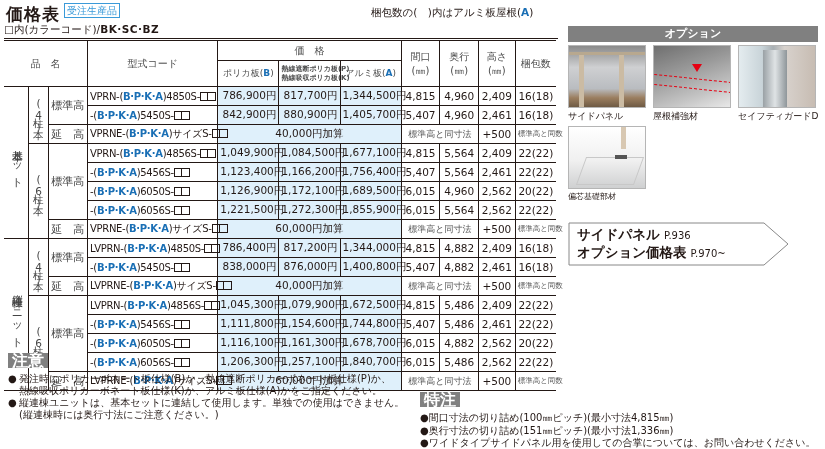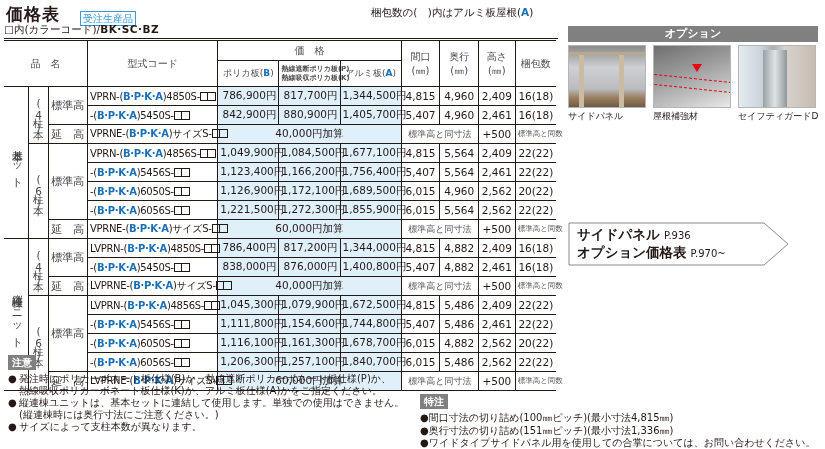--- a/index.html
+++ b/index.html
@@ -1,19 +1,19 @@
 <!DOCTYPE html>
 <html><head>
 <meta charset="utf-8">
 <style>
   * { box-sizing: border-box; margin: 0; padding: 0; }
   html, body { width: 825px; height: 449px; background: #ffffff; overflow: hidden; }
   body { font-family: "DejaVu Sans", "Liberation Sans", sans-serif; color: #231815; position: relative; }
 
-  .title-row { position: absolute; left: 6px; top: 3px; display: flex; align-items: flex-end; gap: 20px; }
+  .title-row { position: absolute; left: 6px; top: 3px; display: flex; align-items: flex-start; gap: 4px; }
   .title { font-size: 17px; font-weight: bold; letter-spacing: 1px; color: #231815; }
   .badge { font-size: 10px; color: #3a9ad9; border: 1px solid #3a9ad9; padding: 0 2px; line-height: 13px; }
   .pack-note { position: absolute; left: 371px; top: 6px; font-size: 10.5px; color: #231815; }
   .pack-note b { color: #1a6fb5; }
 
   .color-line { position: absolute; left: 4px; top: 23px; width: 554px; font-size: 10.5px; border-bottom: 1px solid #231815; padding-bottom: 1px; }
   .color-line b { font-weight: bold; letter-spacing: 0.5px; }
 
   table.price { position: absolute; left: 4px; top: 40px; width: 552px; border-collapse: collapse; table-layout: fixed; font-size: 10px; }
   table.price td, table.price th { border: 1px solid #231815; height: 19px; padding: 0 2px; white-space: nowrap; font-weight: normal; }
@@ -25,21 +25,21 @@
   .code { text-align: left; font-weight: bold; font-size: 10px; letter-spacing: -0.3px; }
   .code.left { text-align: left; }
   .num { text-align: center; font-size: 10.5px; color: #231815; }
   .gray-small { text-align: center; font-size: 8.5px; color: #555; }
   .vert { writing-mode: vertical-rl; text-orientation: upright; font-size: 11px; color: #444; text-align: center; letter-spacing: 1px; }
   .vert-sm { writing-mode: vertical-rl; text-orientation: upright; font-size: 10.5px; color: #444; text-align: center; }
   .height-label { font-size: 11px; color: #444; text-align: left; }
   .sq { display: inline-block; width: 8px; height: 9px; border: 1px solid #231815; margin-left: 0; vertical-align: -1px; }
   .sq + .sq { border-left: none; }
 
-  .section-tag { display: inline-block; background: #808080; color: #fff; font-size: 10px; font-weight: bold; padding: 1px 4px; line-height: 13px; }
+  .section-tag { display: inline-block; background: #808080; color: #fff; font-size: 16px; font-weight: bold; padding: 1px 4px; line-height: 13px; }
   .notes { position: absolute; left: 8px; top: 351px; width: 400px; }
   .notes ul { list-style: none; margin-top: 3px; }
   .notes li { font-size: 10px; line-height: 12px; color: #231815; }
   .notes li.indent { padding-left: 11px; }
   .notes .bullet { display: inline-block; width: 11px; }
   .tokuchu { position: absolute; left: 420px; top: 351px; width: 405px; margin-top: 39px; }
   .tokuchu ul { list-style: none; margin-top: 3px; }
   .tokuchu li { font-size: 10px; line-height: 12.5px; }
 
   .options { position: absolute; left: 568px; top: 26px; width: 250px; }
@@ -290,38 +290,45 @@
       </div>
       <div class="opt-label">屋根補強材</div>
     </div>
     <div class="opt-item">
       <div class="opt-img img-guard">
         <div style="position:absolute;left:24px;top:4px;width:24px;height:60px;background:linear-gradient(90deg,#9aa1a5,#dfe3e5,#8f969a);"></div>
       </div>
       <div class="opt-label">セイフティガードD</div>
     </div>
   </div>
+  <div class="opt-item" style="margin-top:3px;">
+    <div class="opt-img img-base">
+      <div style="position:absolute;left:52px;top:0;width:5px;height:22px;background:#d8c8b2;"></div>
+      <div style="position:absolute;left:12px;top:30px;width:58px;height:28px;border:1px solid #c8c8c8;transform:skewX(-20deg);"></div>
+      <div style="position:absolute;left:46px;top:28px;width:12px;height:4px;background:#555;"></div>
+    </div>
+    <div class="opt-label" style="font-size:8px;">偏芯基礎部材</div>
+  </div>
 </div>
 
 <div class="ref-box">
   <svg width="222" height="44">
     <polygon points="1,1 196,1 220,22 196,43 1,43" fill="#ffffff" stroke="#888888" stroke-width="1"></polygon>
   </svg>
   <div class="ref-line" style="top:4px;"><span>サイドパネル</span><span class="pg">P.936</span></div>
   <div class="ref-line" style="top:22px;"><span>オプション価格表</span><span class="pg">P.970~</span></div>
 </div>
 
 <div class="notes">
   <span class="section-tag">注意</span>
   <ul>
     <li><span class="bullet">●</span><span>発注時にポリカーボネート板仕様(B)か、熱線遮断ポリカーボネート板仕様(P)か、</span></li>
     <li class="indent"><span>熱線吸収ポリカーボネート板仕様(K)か、アルミ板仕様(A)かをご指定ください。</span></li>
     <li><span class="bullet">●</span><span>縦連棟ユニットは、基本セットに連結して使用します。単独での使用はできません。</span></li>
     <li class="indent"><span>(縦連棟時には奥行寸法にご注意ください。)</span></li>
-    <li><span class="bullet">●</span><span>サイズによって支柱本数が異なります。</span></li>
   </ul>
 </div>
 
 <div class="tokuchu">
   <span class="section-tag">特注</span>
   <ul>
     <li>●<span>間口寸法の切り詰め(100㎜ピッチ)(最小寸法4,815㎜)</span></li>
     <li>●<span>奥行寸法の切り詰め(151㎜ピッチ)(最小寸法1,336㎜)</span></li>
     <li>●<span>ワイドタイプサイドパネル用を使用しての合掌については、お問い合わせください。</span></li>
   </ul>

